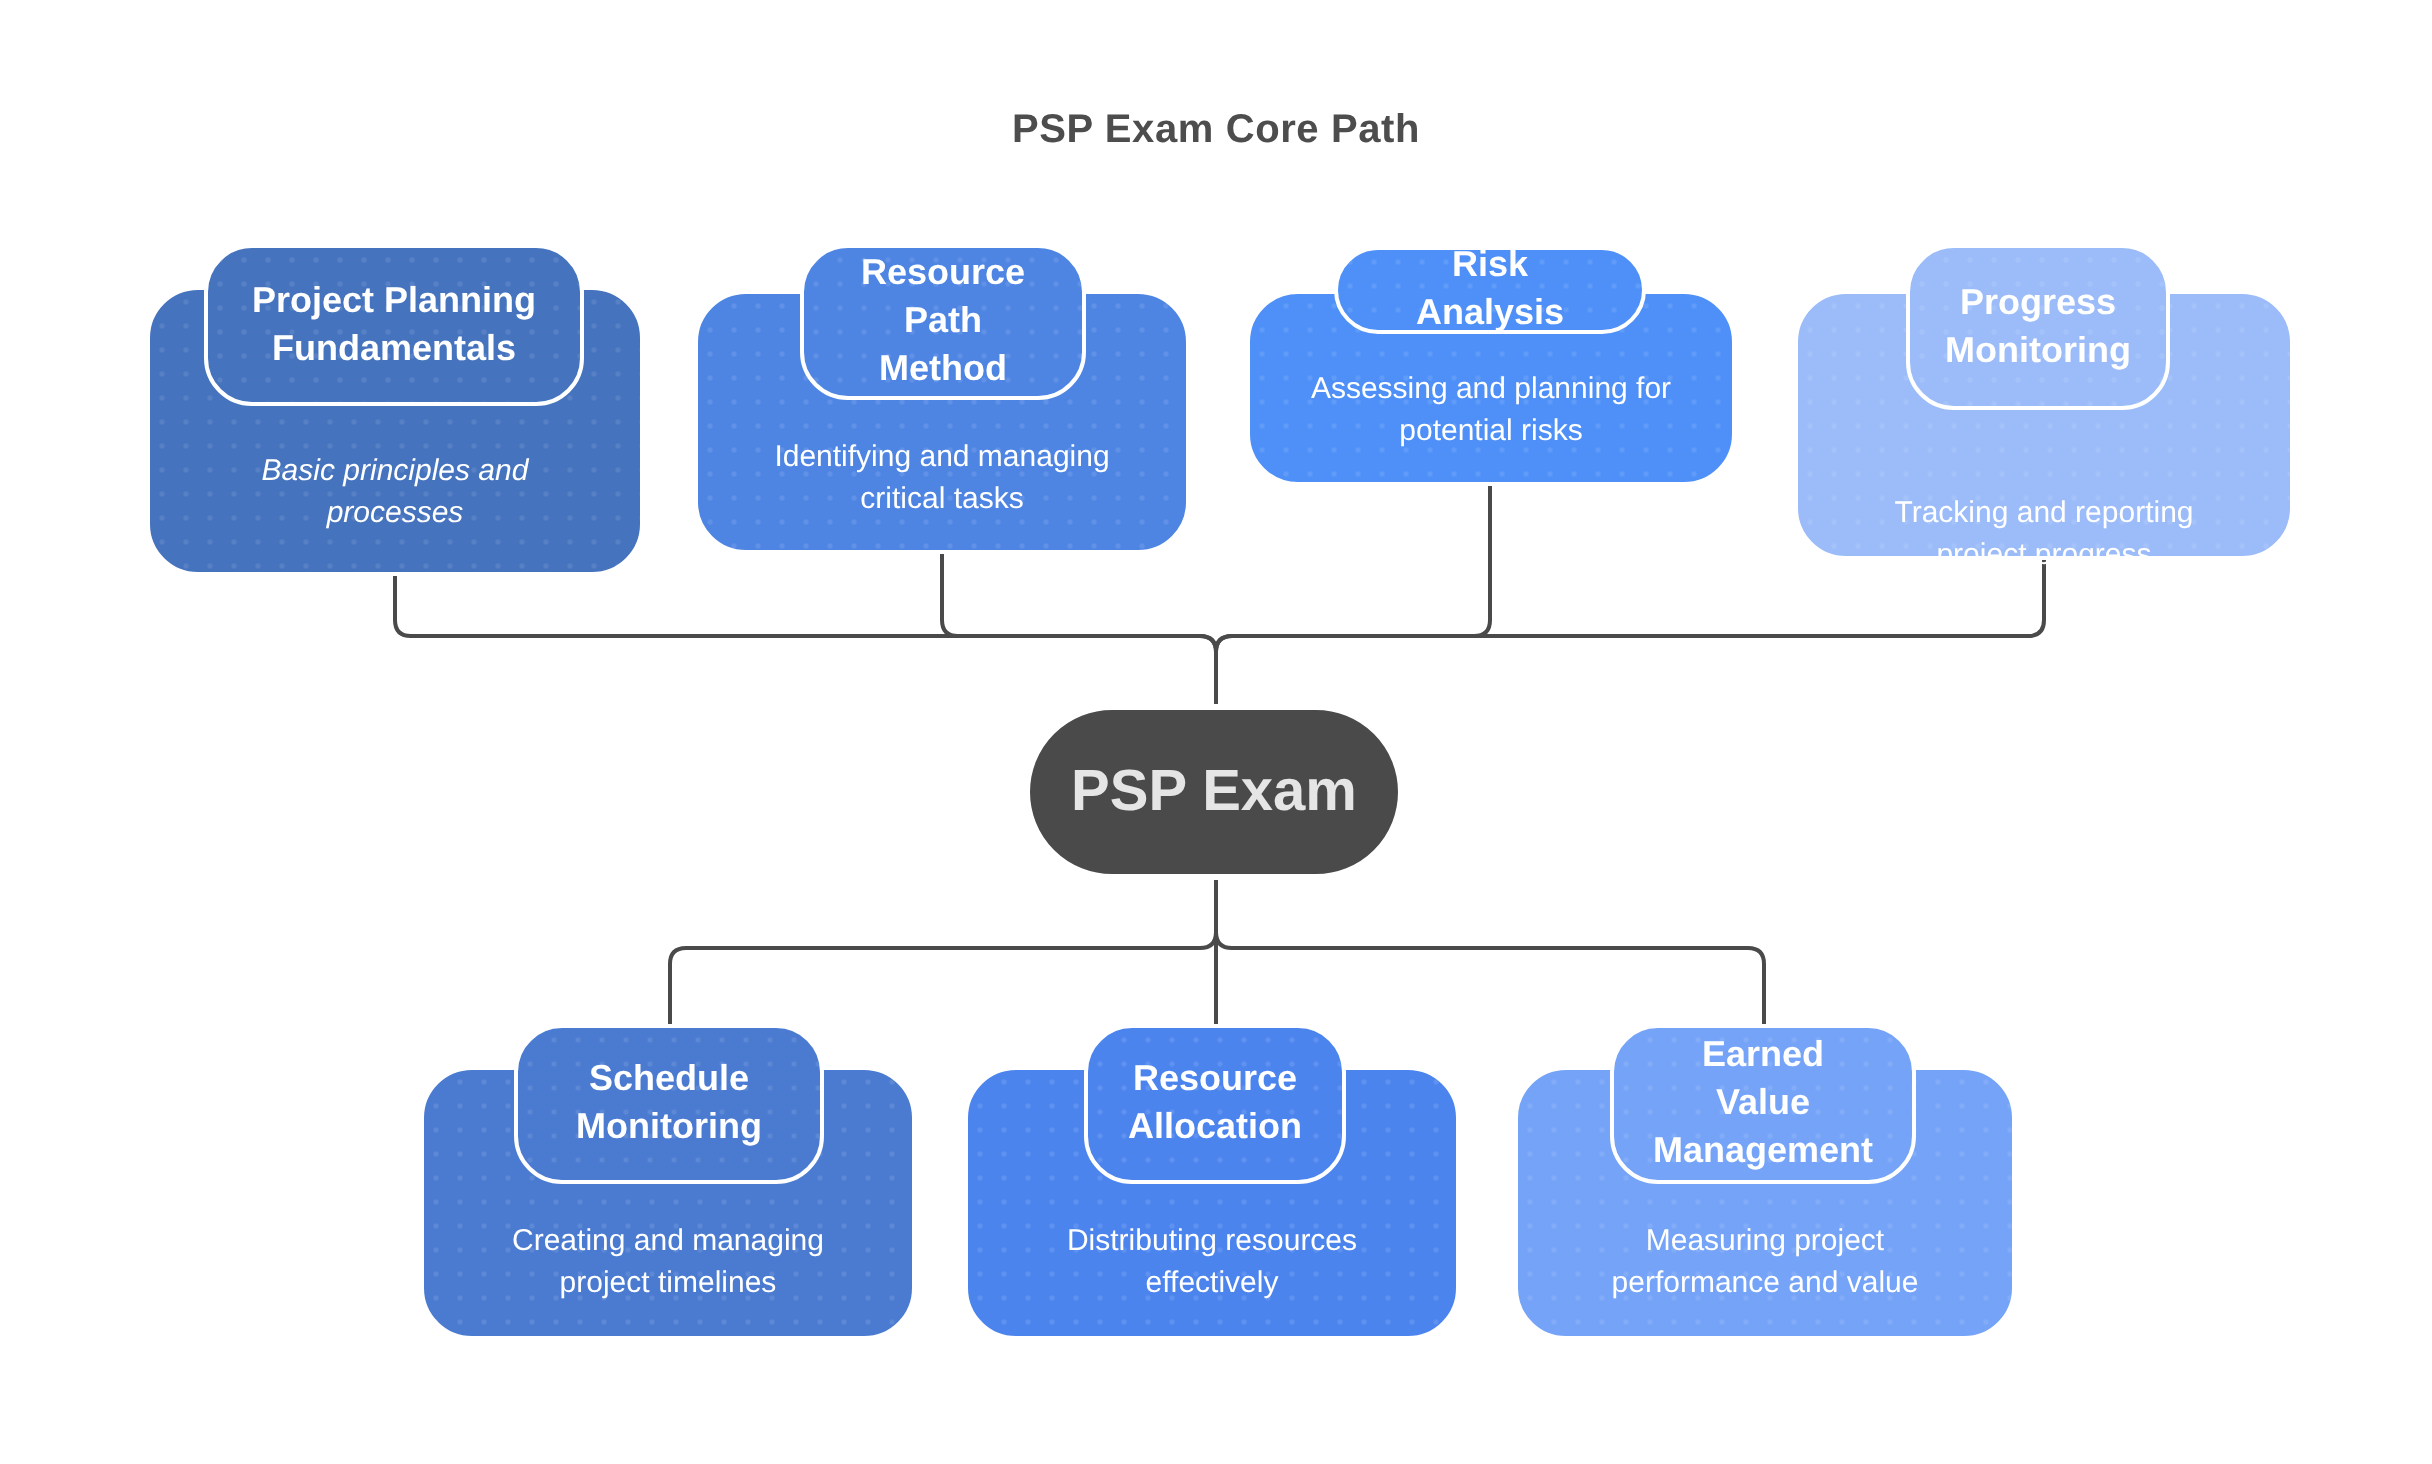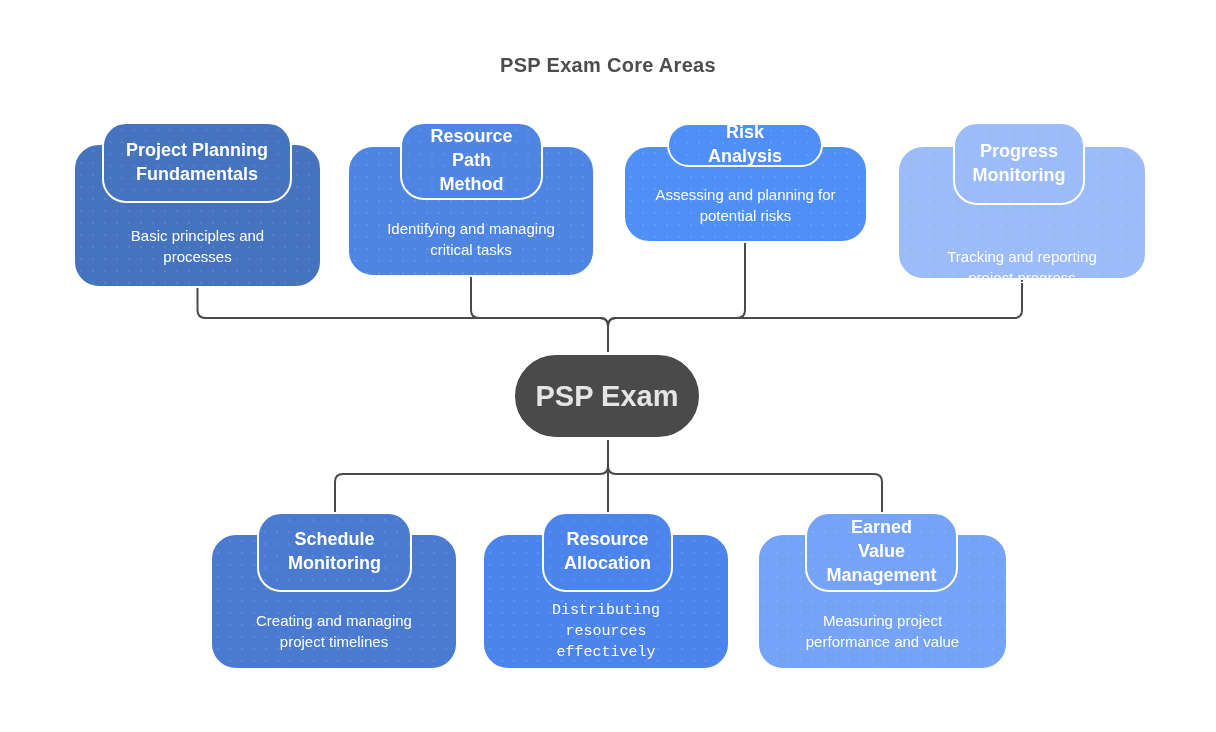--- a/index.html
+++ b/index.html
@@ -71,35 +71,35 @@
     color: #e5e5e5;
     font-size: 29px;
     font-weight: bold;
   }
 </style>
 </head>
 <body>
 
 <div id="canvas">
 
-  <div class="diagram-title">PSP Exam Core Areas</div>
+  <div class="diagram-title">PSP Exam Core Path</div>
 
   <svg id="connectors" width="1216" height="732" viewBox="0 0 1216 732">
     <g fill="none" stroke-width="2" stroke="#4a4a4a">
       <path d="M197.5 288 L197.5 310 Q197.5 318 205.5 318 L600 318 Q608 318 608 326 L608 352"></path>
       <path d="M471 277 L471 310 Q471 318 479 318 L600 318 Q608 318 608 326 L608 352"></path>
       <path d="M745 243 L745 310 Q745 318 737 318 L616 318 Q608 318 608 326 L608 352"></path>
       <path d="M1022 280 L1022 310 Q1022 318 1014 318 L616 318 Q608 318 608 326 L608 352"></path>
       <path d="M608 440 L608 466 Q608 474 600 474 L343 474 Q335 474 335 482 L335 512"></path>
       <path d="M608 440 L608 512"></path>
       <path d="M608 440 L608 466 Q608 474 616 474 L874 474 Q882 474 882 482 L882 512"></path>
     </g>
   </svg>
 
-  <div class="card" style="left: 73px; top: 143px; width: 249px; height: 145px; padding-top: 60px; background-color: rgb(69, 115, 190);">
+  <div class="card" style="left: 73px; top: 143px; width: 249px; height: 145px; padding-top: 60px; background-color: rgb(69, 115, 190); font-style: italic;">
     <div class="card-desc" style="max-width:160px;">Basic principles and processes</div>
   </div>
   <div class="card-head" style="left: 102px; top: 122px; width: 190px; height: 81px; background-color: rgb(69, 115, 190);">
     <span>Project Planning Fundamentals</span>
   </div>
 
   <div class="card" style="left: 347px; top: 145px; width: 248px; height: 132px; padding-top: 55px; background-color: rgb(78, 133, 227);">
     <div class="card-desc" style="max-width:185px;">Identifying and managing critical tasks</div>
   </div>
   <div class="card-head" style="left: 400px; top: 122px; width: 143px; height: 78px; background-color: rgb(78, 133, 227);">
@@ -125,21 +125,21 @@
   </div>
 
   <div class="card" style="left: 210px; top: 533px; width: 248px; height: 137px; padding-top: 59px; background-color: rgb(74, 123, 208);">
     <div class="card-desc" style="max-width:180px;">Creating and managing project timelines</div>
   </div>
   <div class="card-head" style="left: 257px; top: 512px; width: 155px; height: 80px; background-color: rgb(74, 123, 208);">
     <span>Schedule Monitoring</span>
   </div>
 
   <div class="card" style="left: 482px; top: 533px; width: 248px; height: 137px; padding-top: 59px; background-color: rgb(76, 132, 238);">
-    <div class="card-desc" style="max-width:170px;font-family:Liberation Mono, monospace;">Distributing resources effectively</div>
+    <div class="card-desc" style="max-width:170px;">Distributing resources effectively</div>
   </div>
   <div class="card-head" style="left: 542px; top: 512px; width: 131px; height: 80px; background-color: rgb(76, 132, 238);">
     <span>Resource Allocation</span>
   </div>
 
   <div class="card" style="left: 757px; top: 533px; width: 251px; height: 137px; padding-top: 59px; background-color: rgb(116, 163, 247);">
     <div class="card-desc" style="max-width:170px;">Measuring project performance and value</div>
   </div>
   <div class="card-head" style="left: 805px; top: 512px; width: 153px; height: 80px; background-color: rgb(116, 163, 247);">
     <span>Earned Value Management</span>

